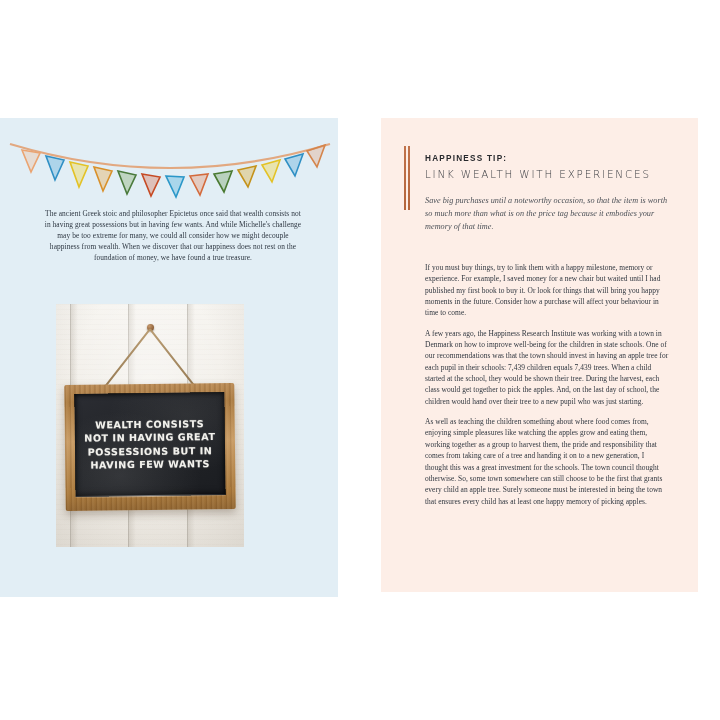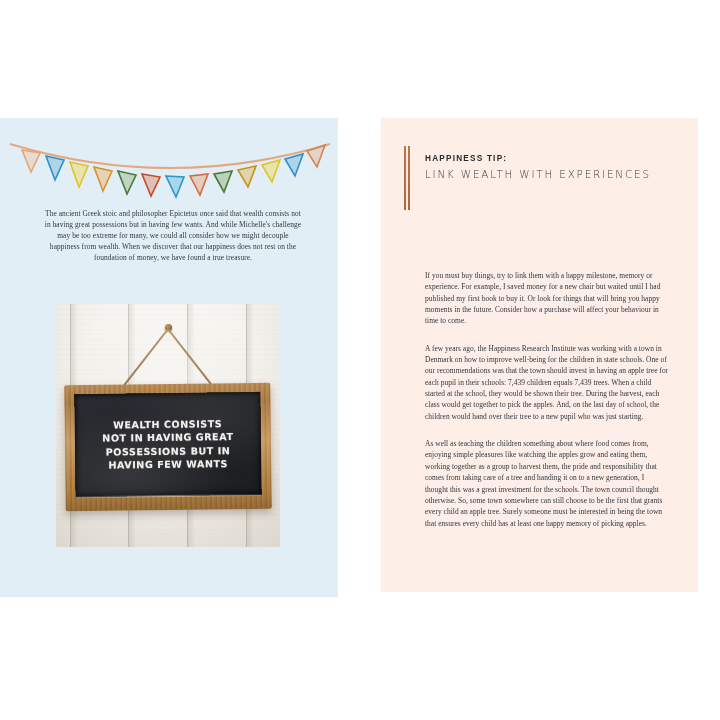--- a/index.html
+++ b/index.html
@@ -52,21 +52,21 @@
     color: #2e3742;
     text-align: center;
     letter-spacing: 0.01em;
   }
 
   
   .photo {
     position: absolute;
     left: 56px;
     top: 186px;
-    width: 224px;
+    width: 188px;
     height: 243px;
     overflow: hidden;
     background: #8b5cf6;
   }
   .plank-wall {
     position: absolute;
     inset: 0;
     background:
       linear-gradient(180deg, #f7f5f1 0%, #f1eee8 48%, #eae6df 100%);
   }
@@ -264,21 +264,21 @@
     letter-spacing: 0.005em;
   }
 
   .body-col {
     position: absolute;
     left: 44px;
     top: 136px;
     width: 244px;
   }
   .body-col p {
-    margin: 16px 0 9px 0;
+    margin: 8px 0 9px 0;
     font-family: "Liberation Serif", serif;
     font-size: 7.45px;
     line-height: 11.35px;
     color: #2f3views;
     color: #2f363f;
     text-align: left;
     letter-spacing: 0.005em;
   }
 </style>
 </head>
@@ -347,20 +347,21 @@
   <div class="page-right">
 
     <div class="accent-bars">
       <i></i>
         <i></i>
     </div>
 
     <div class="tip-label">HAPPINESS TIP:</div>
     <div class="tip-title">LINK WEALTH WITH EXPERIENCES</div>
 
+    <div class="lede">Save big purchases until a noteworthy occasion, so that the item is worth so much more than what is on the price tag because it embodies your memory of that time.</div>
 
     <div class="body-col">
       <p>If you must buy things, try to link them with a happy milestone, memory or experience. For example, I saved money for a new chair but waited until I had published my first book to buy it. Or look for things that will bring you happy moments in the future. Consider how a purchase will affect your behaviour in time to come.</p>
       <p>A few years ago, the Happiness Research Institute was working with a town in Denmark on how to improve well-being for the children in state schools. One of our recommendations was that the town should invest in having an apple tree for each pupil in their schools: 7,439 children equals 7,439 trees. When a child started at the school, they would be shown their tree. During the harvest, each class would get together to pick the apples. And, on the last day of school, the children would hand over their tree to a new pupil who was just starting.</p>
       <p>As well as teaching the children something about where food comes from, enjoying simple pleasures like watching the apples grow and eating them, working together as a group to harvest them, the pride and responsibility that comes from taking care of a tree and handing it on to a new generation, I thought this was a great investment for the schools. The town council thought otherwise. So, some town somewhere can still choose to be the first that grants every child an apple tree. Surely someone must be interested in being the town that ensures every child has at least one happy memory of picking apples.</p>
     </div>
   </div>
 
 </div>
 

